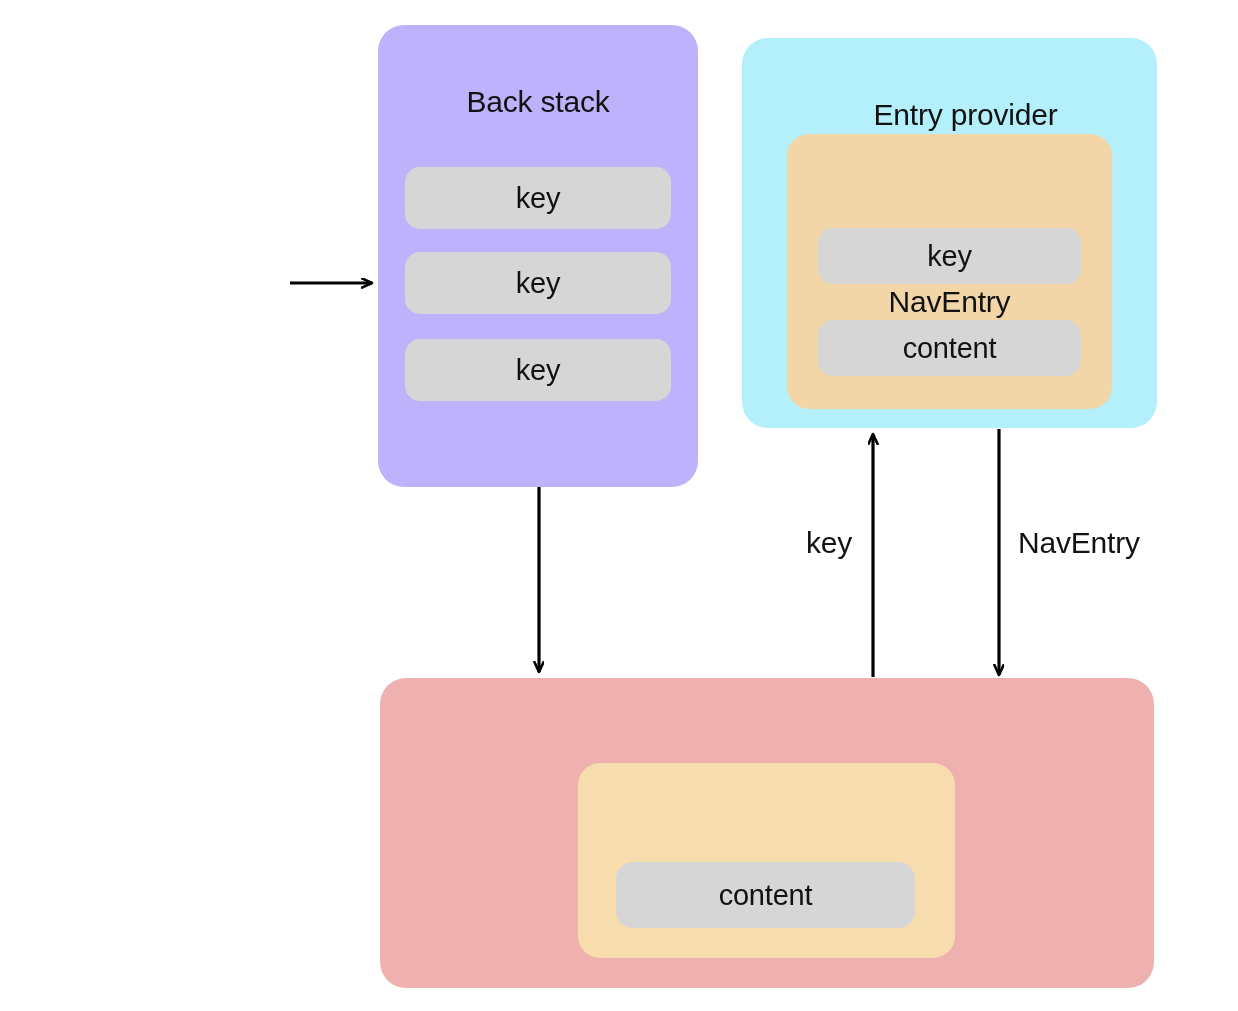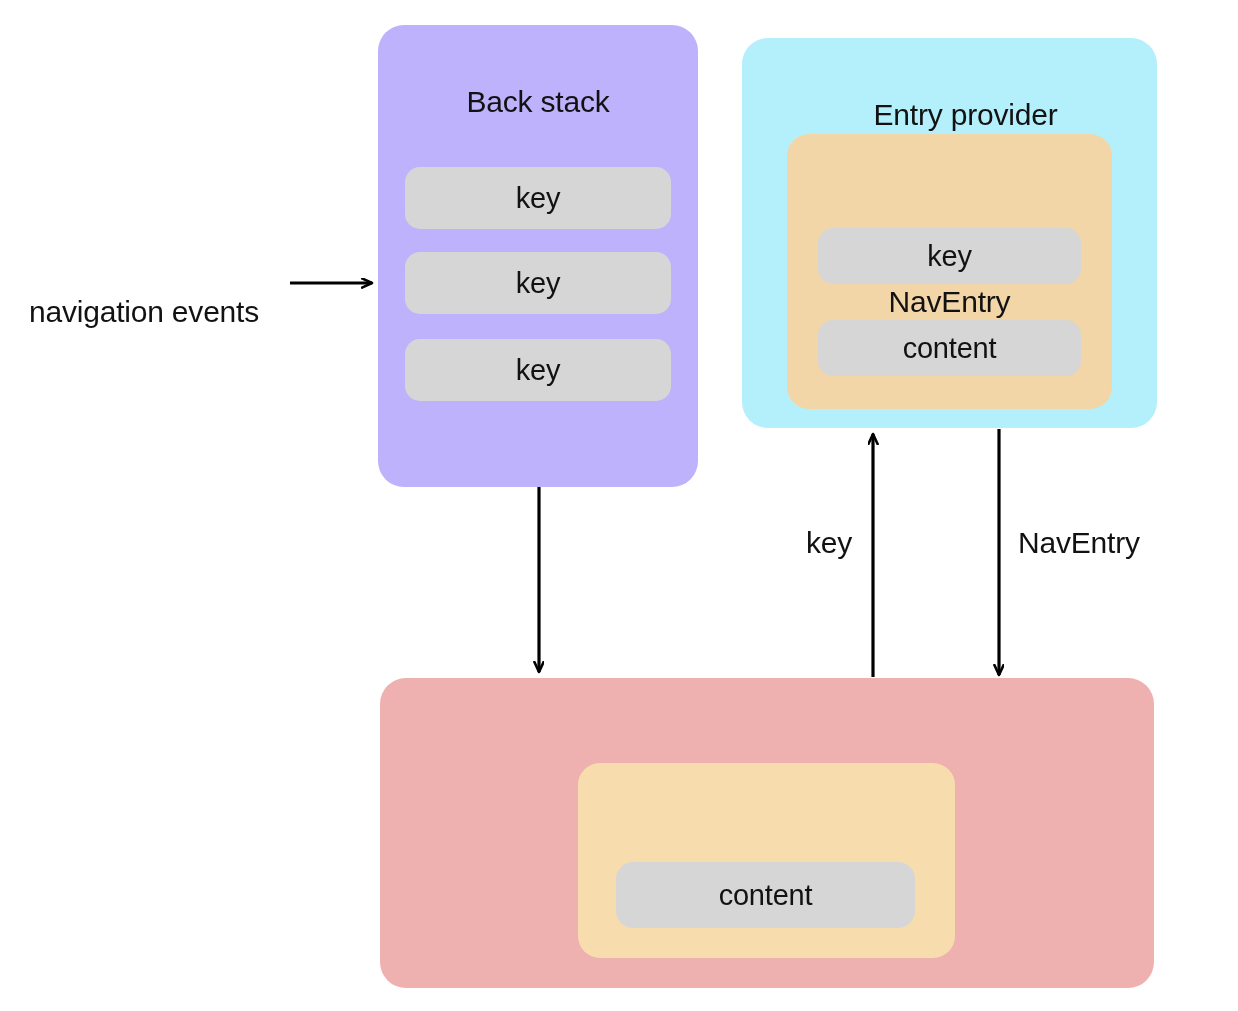--- a/index.html
+++ b/index.html
@@ -176,21 +176,20 @@
     <g>
       <line x1="873" y1="677" x2="873" y2="434" stroke="#000000" stroke-width="3.2" marker-end="url(#arrowhead-open)"></line>
     </g>
 
     <g>
       <line x1="999" y1="429" x2="999" y2="675" stroke="#000000" stroke-width="3.2" marker-end="url(#arrowhead-open)"></line>
     </g>
   </svg>
 
   <div class="plain-label" id="nav-events-label">
-    <div>navigation events</div>
   </div>
 
   <div class="box" id="back-stack-box">
     <div class="box-title" id="back-stack-title">Back stack</div>
   </div>
   <div class="pill bs-pill" id="bs-pill-0">key</div>
   <div class="pill bs-pill" id="bs-pill-1">key</div>
   <div class="pill bs-pill" id="bs-pill-2">key</div>
 
   <div class="box" id="entry-provider-box">

